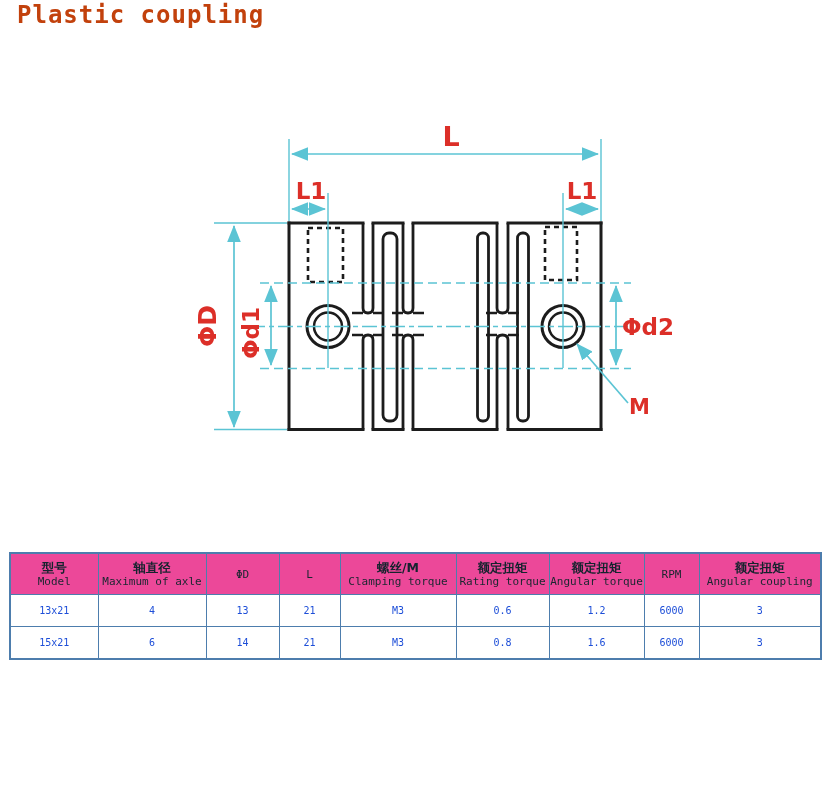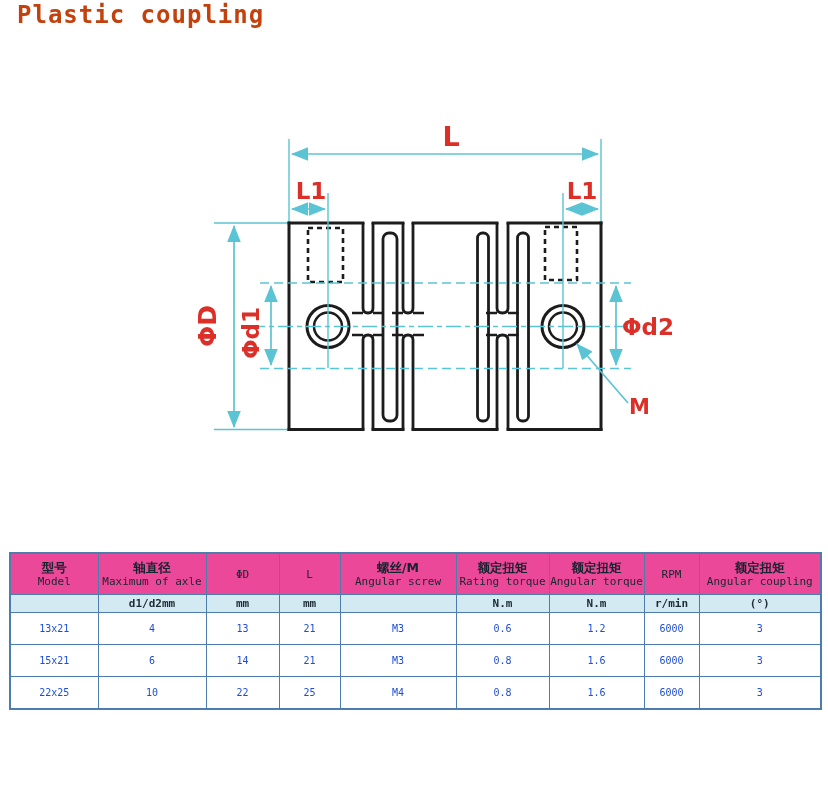--- a/index.html
+++ b/index.html
@@ -134,49 +134,38 @@
         <td>
             <div class="cn"></div>
             <div class="en">ΦD</div>
           </td>
         <td>
             <div class="cn"></div>
             <div class="en">L</div>
           </td>
         <td>
             <div class="cn">螺丝/M</div>
-            <div class="en">Angular screw</div>
+            <div class="en">Clamping torque</div>
           </td>
         <td>
             <div class="cn">额定扭矩</div>
             <div class="en">Rating torque</div>
           </td>
         <td>
             <div class="cn">额定扭矩</div>
             <div class="en">Angular torque</div>
           </td>
         <td>
             <div class="cn"></div>
             <div class="en">RPM</div>
           </td>
         <td>
             <div class="cn">额定扭矩</div>
             <div class="en">Angular coupling</div>
           </td>
-      </tr>
-      <tr class="urow">
-        <td></td>
-        <td>d1/d2mm</td>
-        <td>mm</td>
-        <td>mm</td>
-        <td></td>
-        <td>N.m</td>
-        <td>N.m</td>
-        <td>r/min</td>
-        <td>(°)</td>
       </tr>
       <tr class="drow">
         <td>13x21</td>
         <td>4</td>
         <td>13</td>
         <td>21</td>
         <td>M3</td>
         <td>0.6</td>
         <td>1.2</td>
         <td>6000</td>
@@ -186,26 +175,15 @@
         <td>15x21</td>
         <td>6</td>
         <td>14</td>
         <td>21</td>
         <td>M3</td>
         <td>0.8</td>
         <td>1.6</td>
         <td>6000</td>
         <td>3</td>
       </tr>
-      <tr class="drow">
-        <td>22x25</td>
-        <td>10</td>
-        <td>22</td>
-        <td>25</td>
-        <td>M4</td>
-        <td>0.8</td>
-        <td>1.6</td>
-        <td>6000</td>
-        <td>3</td>
-      </tr>
     </tbody>
   </table>
 </div>
 
 </body></html>

